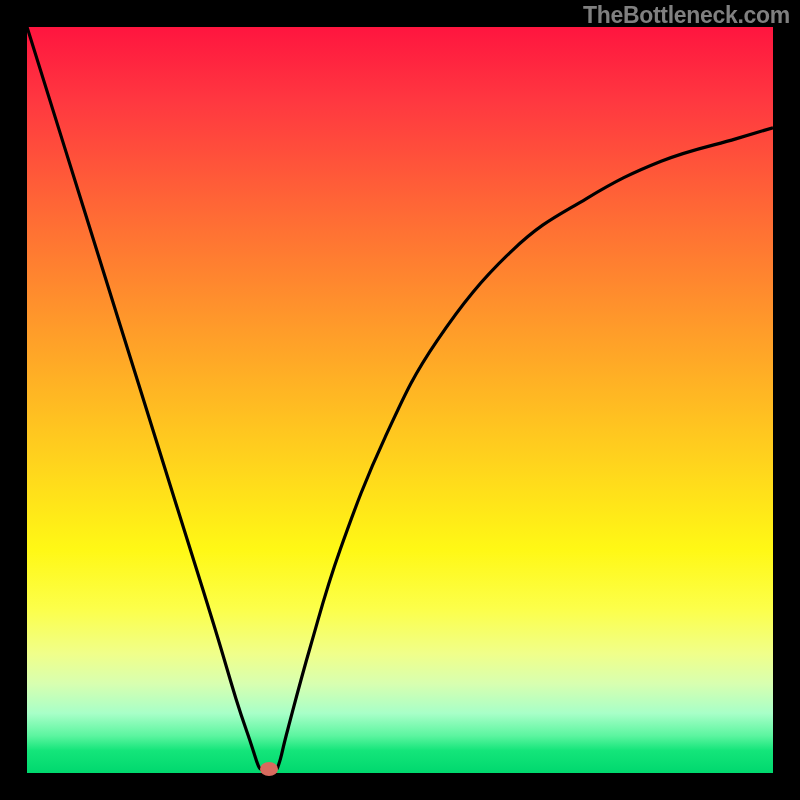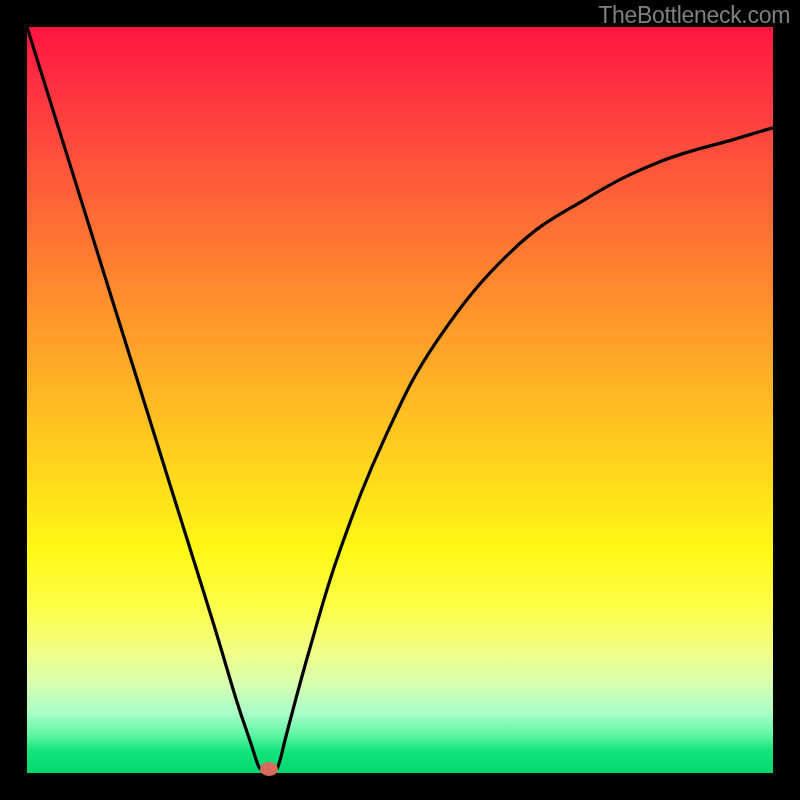--- a/index.html
+++ b/index.html
@@ -40,21 +40,21 @@
       #14e57a 97%,
       #00d86e 100%
     );
   }
   .watermark {
     position: absolute;
     top: 2px;
     right: 10px;
     color: #808080;
     font-size: 23px;
-    font-weight: normal;
+    font-weight: bold;
     letter-spacing: -0.3px;
   }
   svg.curves {
     position: absolute;
     top: 0;
     left: 0;
     width: 746px;
     height: 746px;
   }
   .marker {

